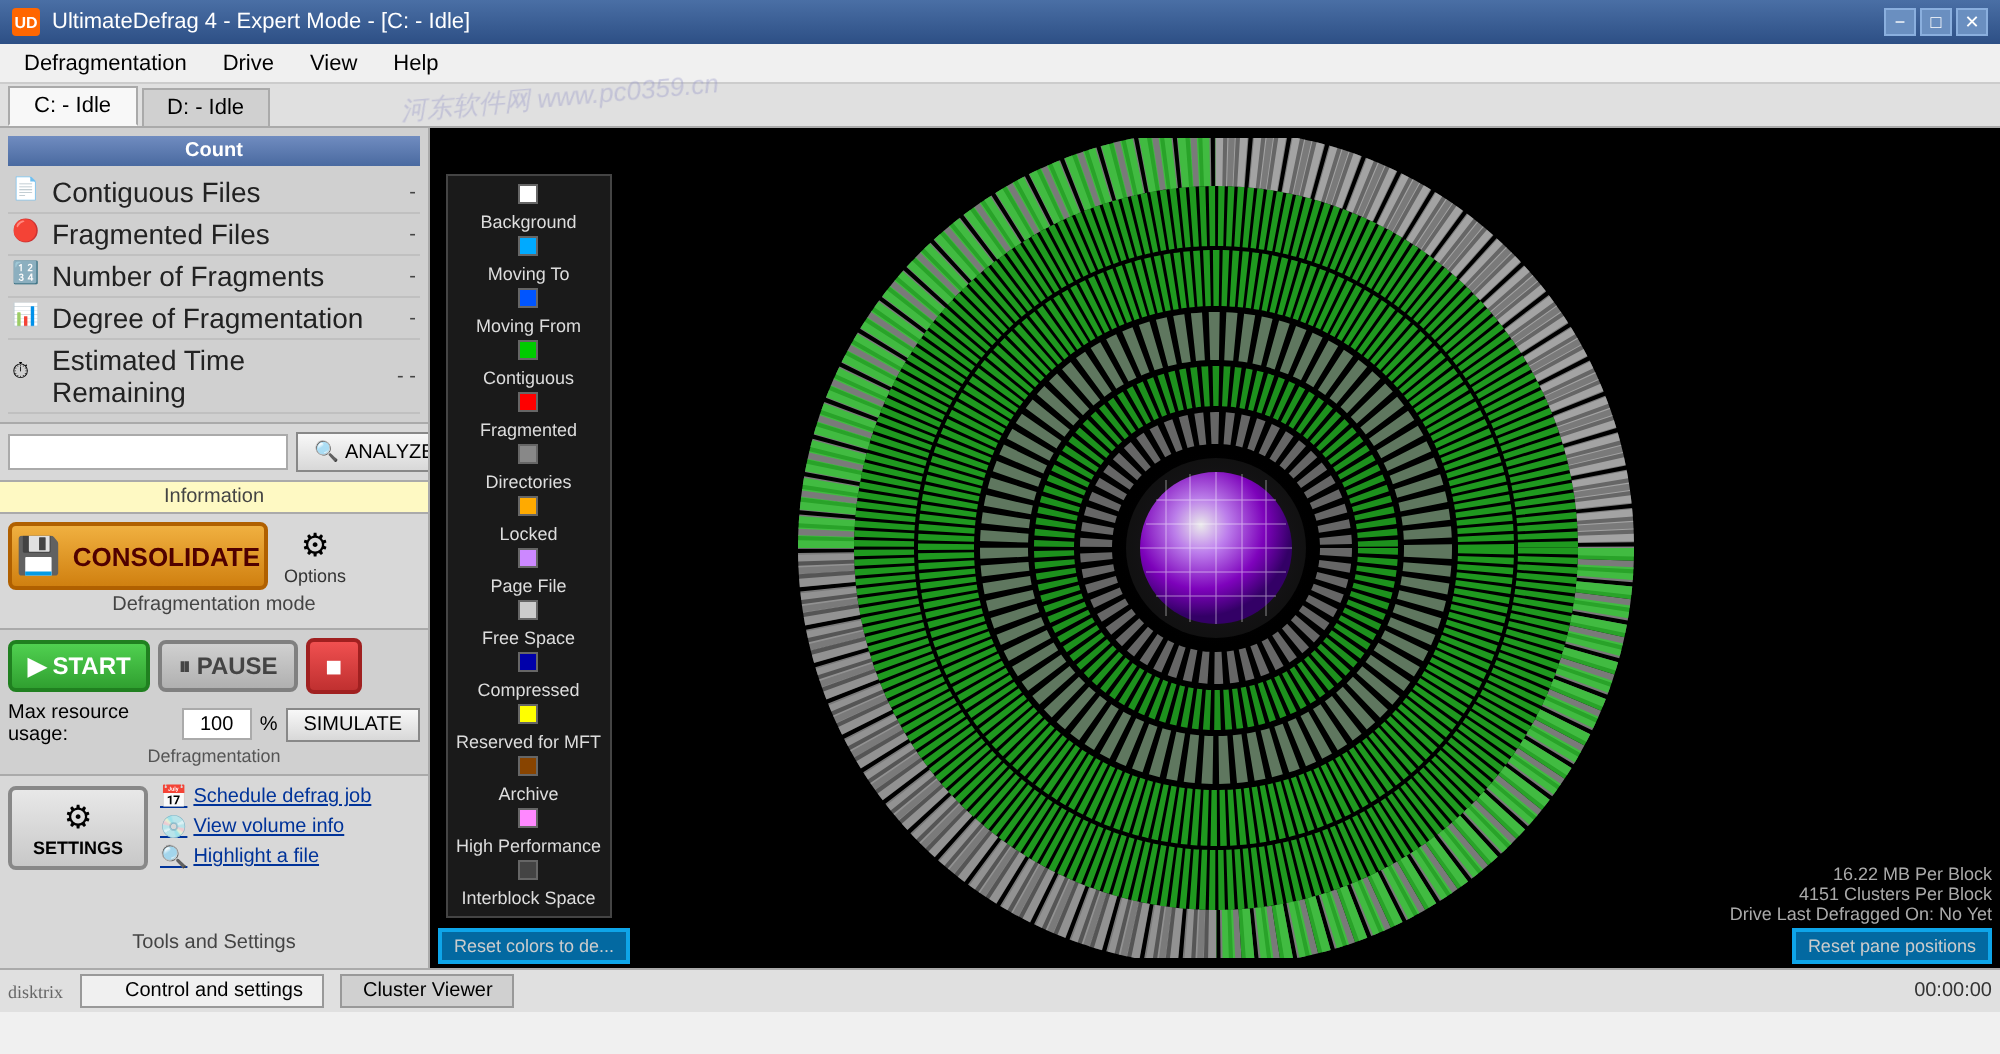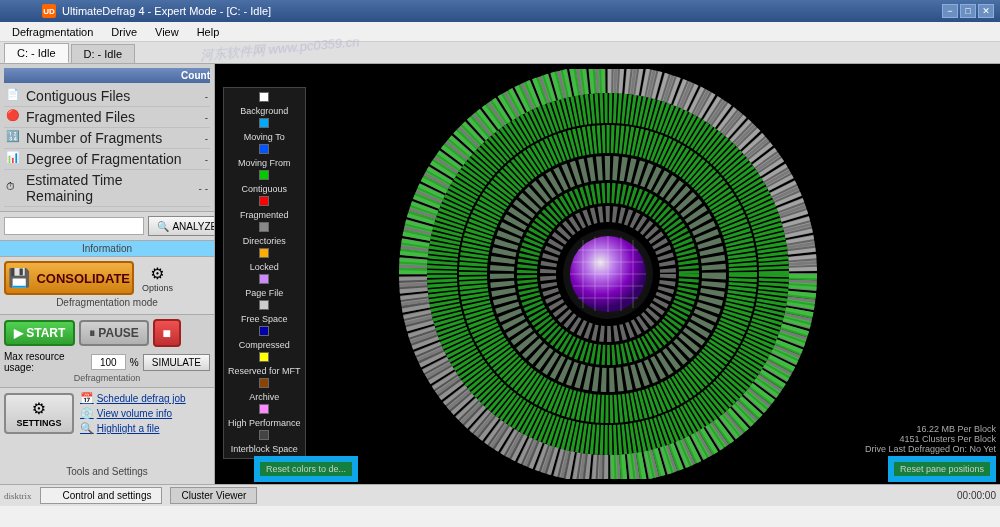--- a/index.html
+++ b/index.html
@@ -9,21 +9,21 @@
     .title-bar {
       height: 22px;
       background: linear-gradient(to bottom, #4a6fa5, #2d4f85);
       display: flex;
       align-items: center;
       justify-content: space-between;
       padding: 0 6px;
       color: white;
       font-size: 11px;
     }
-    .title-bar-left { display: flex; align-items: center; gap: 6px; margin-left: 36px; }
+    .title-bar-left { display: flex; align-items: center; gap: 6px; }
     .title-bar-icon { width: 14px; height: 14px; background: #ff6600; border-radius: 2px; display: flex; align-items: center; justify-content: center; font-size: 8px; color: white; font-weight: bold; }
     .title-bar-buttons { display: flex; gap: 2px; }
     .title-btn { width: 16px; height: 14px; background: #6a8fc0; border: 1px solid #8aafde; color: white; font-size: 9px; display: flex; align-items: center; justify-content: center; cursor: pointer; }
 
     
     .menu-bar {
       height: 20px;
       background: #f0f0f0;
       border-bottom: 1px solid #ccc;
       display: flex;
@@ -67,21 +67,21 @@
 
     
     .stats-section {
       background: #d0d0d0;
       border-bottom: 1px solid #aaa;
       padding: 4px;
     }
     .stats-header {
       background: linear-gradient(to bottom, #708cc0, #4a6aa0);
       color: white;
-      text-align: right;
+      text-align: center;
       padding: 2px 0;
       font-size: 10px;
       font-weight: bold;
       margin-bottom: 3px;
     }
     .stat-row {
       display: flex;
       align-items: center;
       padding: 2px 2px;
       gap: 4px;
@@ -117,21 +117,21 @@
       cursor: pointer;
       display: flex;
       align-items: center;
       gap: 3px;
     }
     .info-label {
       text-align: center;
       font-size: 10px;
       color: #444;
       padding: 2px 0;
-      background: #7dd3fc;
+      background: #fef9c3;
       border-bottom: 1px solid #aaa;
     }
 
     
     .defrag-section {
       padding: 4px;
       background: #d8d8d8;
       border-bottom: 1px solid #aaa;
     }
     .consolidate-btn {
@@ -272,26 +272,25 @@
       font-size: 9px;
       color: #aaa;
       text-align: right;
     }
 
     .reset-btn {
       position: absolute;
       bottom: 2px;
       left: 4px;
       padding: 2px 6px;
-      background: #15803d;
+      background: #0369a1;
       color: #ccc;
-      border: 6px solid #0ea5e9;
+      border: 2px solid #0ea5e9;
       font-size: 9px;
       cursor: pointer;
-      margin-left: 35px;
     }
 
     
     .status-bar {
       height: 22px;
       background: #e0e0e0;
       border-top: 1px solid #aaa;
       display: flex;
       align-items: center;
       padding: 0 4px;

